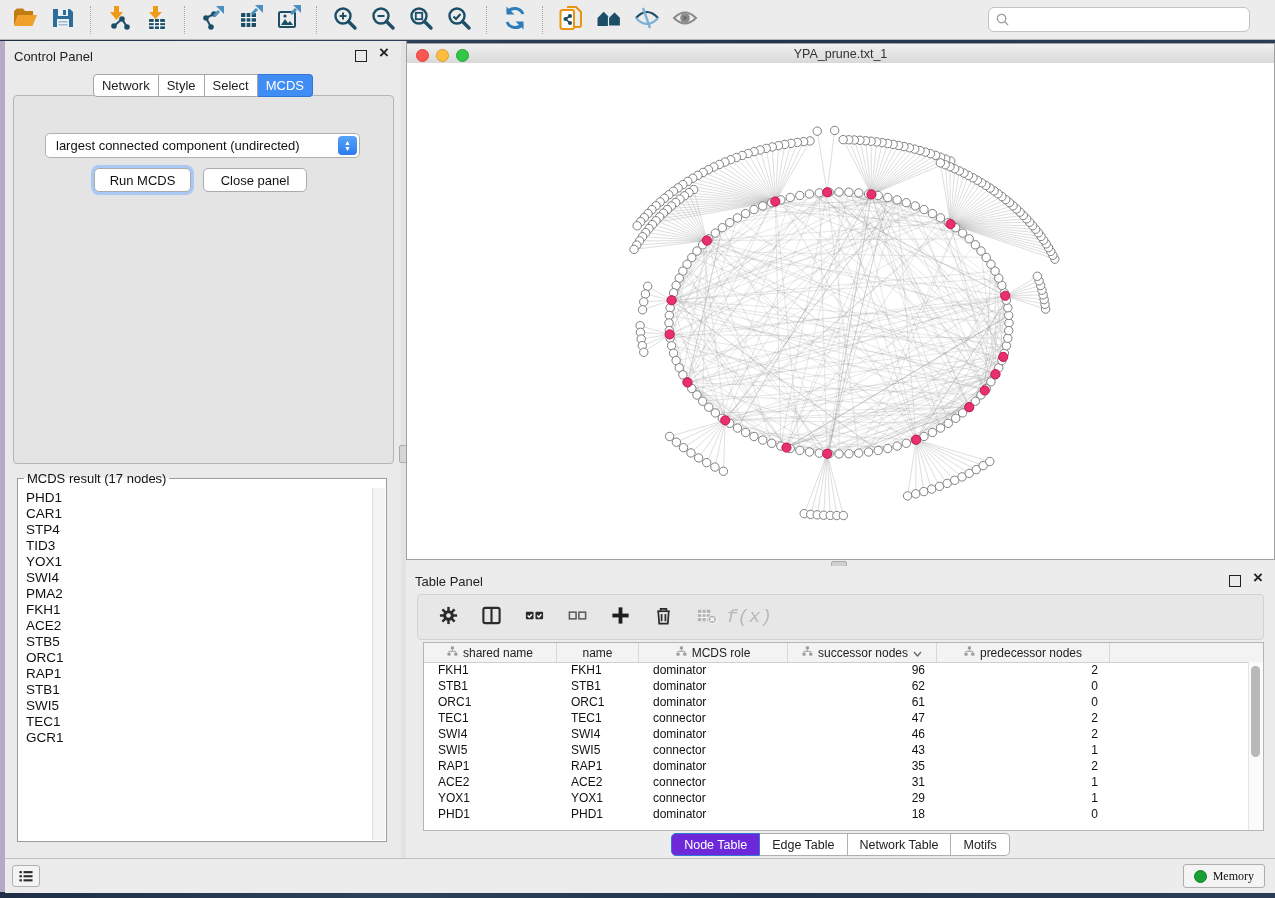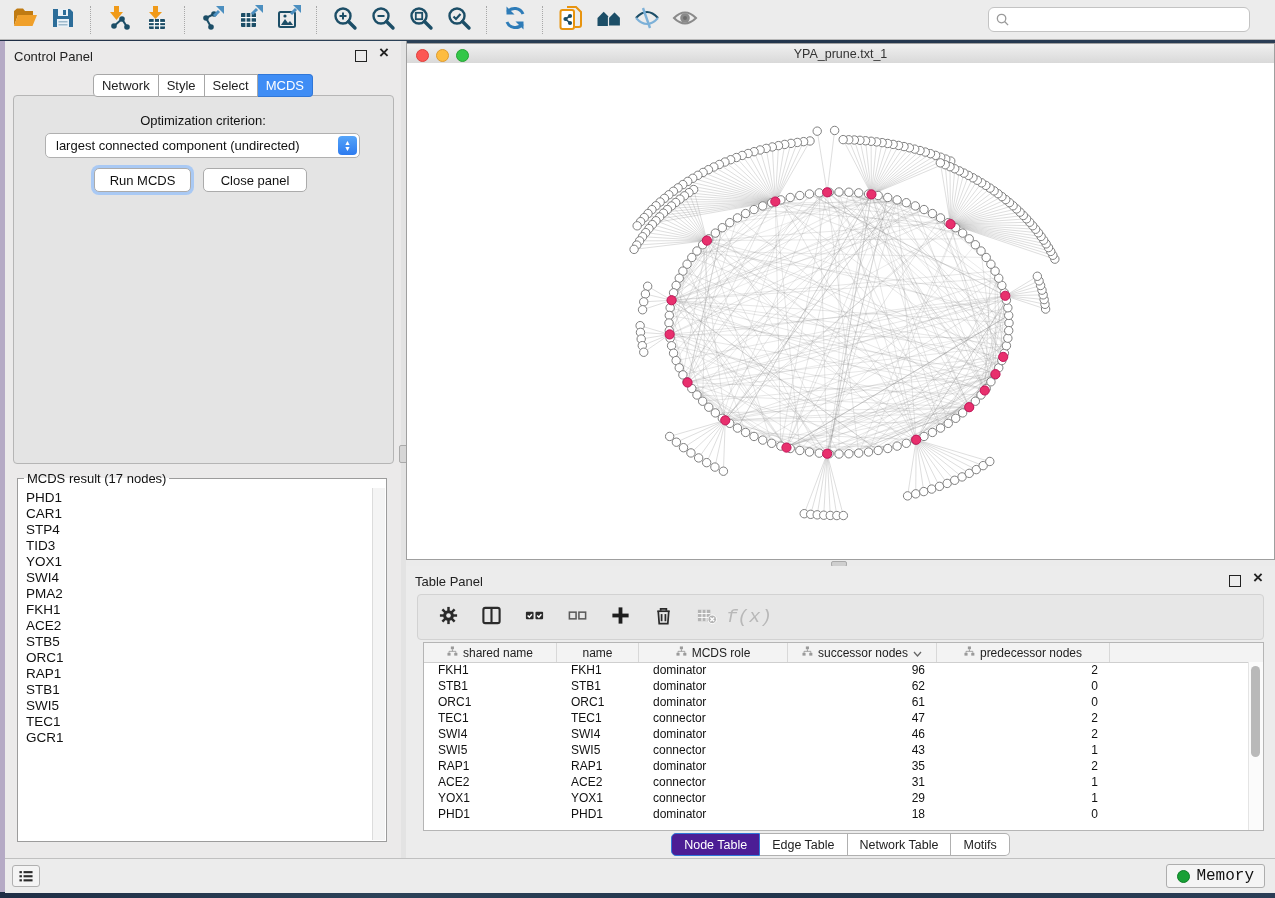--- a/index.html
+++ b/index.html
@@ -94,30 +94,30 @@
   .td{box-sizing:border-box;padding-left:14px;overflow:hidden;white-space:nowrap;}
   .td.num{text-align:right;padding-left:0;padding-right:12px;}
   .tp-scroll{position:absolute;right:0;top:19px;width:14px;bottom:0;background:#fbfbfb;
     border-left:1px solid #e4e4e4;}
   .tp-thumb{position:absolute;left:2px;top:4px;width:9px;height:91px;background:#b9b9b9;border-radius:5px;}
   .tp-tabs{position:absolute;left:0;top:267px;width:100%;display:flex;justify-content:center;}
   .tp-tab{height:21px;padding:0 12px;background:#fff;border:1px solid #b0b0b0;border-left:none;
     font-size:12.5px;color:#222;display:flex;align-items:center;}
   .tp-tab:first-child{border-left:1px solid #b0b0b0;border-radius:5px 0 0 5px;}
   .tp-tab:last-child{border-radius:0 5px 5px 0;}
-  .tp-tab.active{background:#4c1d95;border-color:#3077d8;color:#fff;}
+  .tp-tab.active{background:#6d28d9;border-color:#3077d8;color:#fff;}
   
   .status-bar{position:absolute;left:5px;top:858px;width:1270px;height:34px;background:#ececec;
     border-top:1px solid #c0c0c0;}
   .list-btn{position:absolute;left:7px;top:6px;width:28px;height:22px;background:#f4f4f4;
     border:1px solid #b0b0b0;border-radius:3px;display:flex;align-items:center;justify-content:center;padding:0;}
   .list-btn svg{width:18px;height:18px;}
   .memory-btn{position:absolute;right:10px;top:5px;height:24px;background:#f4f4f4;
     border:1px solid #adadad;border-radius:3px;display:flex;align-items:center;gap:6px;
-    padding:0 10px;font-size:16px;color:#111;font-family:Liberation Mono, monospace;}
+    padding:0 10px;font-size:12px;color:#111;font-family:Liberation Serif, serif;}
   .mem-dot{width:11px;height:11px;border-radius:50%;background:#18a035;border:1px solid #0e7d26;}
 </style>
 </head>
 <body>
 
 <div id="app">
 
   <div class="main-toolbar">
       <button class="tb-btn">
         <span><svg viewBox="0 0 26 26">
@@ -293,21 +293,20 @@
       <span class="float-ic"></span>
       <span class="close-ic">×</span>
     </div>
     <div class="cp-tabs">
         <div class="cp-tab">Network</div>
         <div class="cp-tab">Style</div>
         <div class="cp-tab">Select</div>
         <div class="cp-tab active">MCDS</div>
       </div>
     <div class="cp-card"></div>
-    <div class="opt-label">Optimization criterion:</div>
     <div class="opt-select">
       <span>largest connected component (undirected)</span>
       <span class="opt-stepper">
           <span>▲</span>
           <span>▼</span>
         </span>
     </div>
     <button class="cp-btn run-btn">Run MCDS</button>
     <button class="cp-btn closep-btn">Close panel</button>
     <fieldset class="mcds-result">

